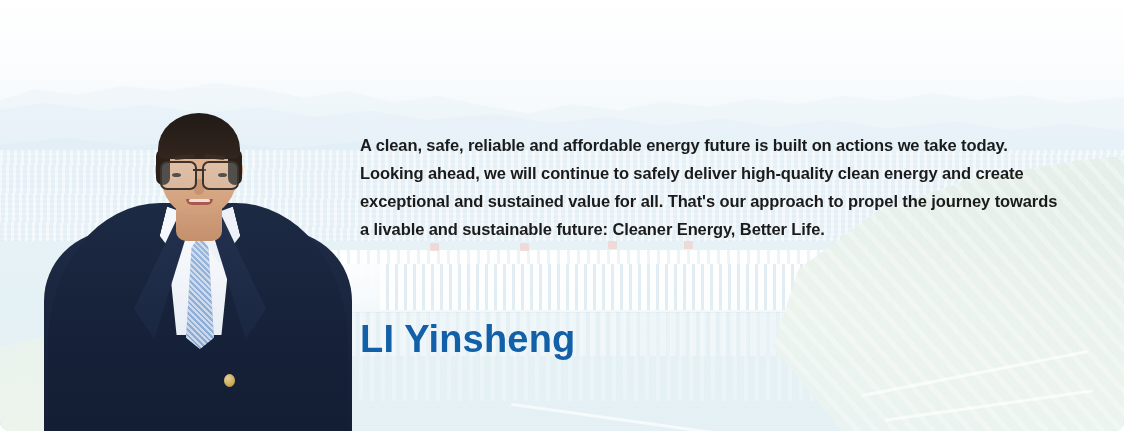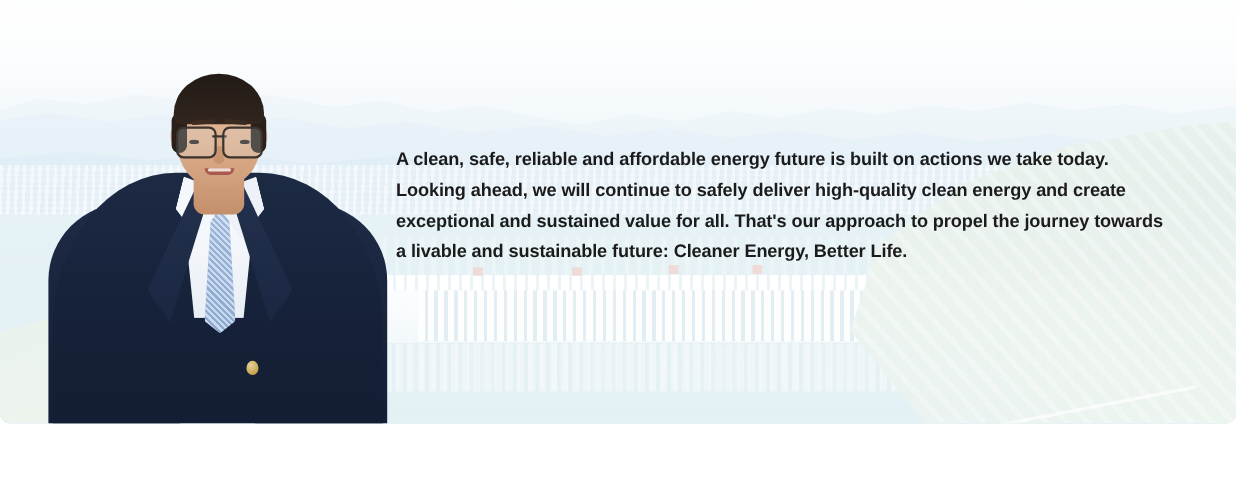--- a/index.html
+++ b/index.html
@@ -1,20 +1,20 @@
 <!DOCTYPE html>
 <html><head>
 <meta charset="utf-8">
 <style>
   html,body{margin:0;padding:0;background:#ffffff;}
   body{width:1124px;height:447px;overflow:hidden;font-family:"Liberation Sans",sans-serif;}
 
   #banner{
     position:relative;
-    width:1124px;height:385px;
+    width:1124px;height:431px;
     border-radius:10px;
     overflow:hidden;
     background:#eef5fa;
   }
 
   
   .bg-layer{position:absolute;inset:0;}
 
   
   .bg-sky{
@@ -306,14 +306,15 @@
     <div class="p glasses">
       <span class="lens lens-l"></span>
       <span class="bridge"></span>
       <span class="lens lens-r"></span>
     </div>
   </div>
 
   <div id="quote">
     <p>A clean, safe, reliable and affordable energy future is built on actions we take today. Looking ahead, we will continue to safely deliver high-quality clean energy and create exceptional and sustained value for all. That's our approach to propel the journey towards a livable and sustainable future: Cleaner Energy, Better Life.</p>
   </div>
+  <div id="name">LI Yinsheng</div>
 
 </div>
 
 </body></html>

